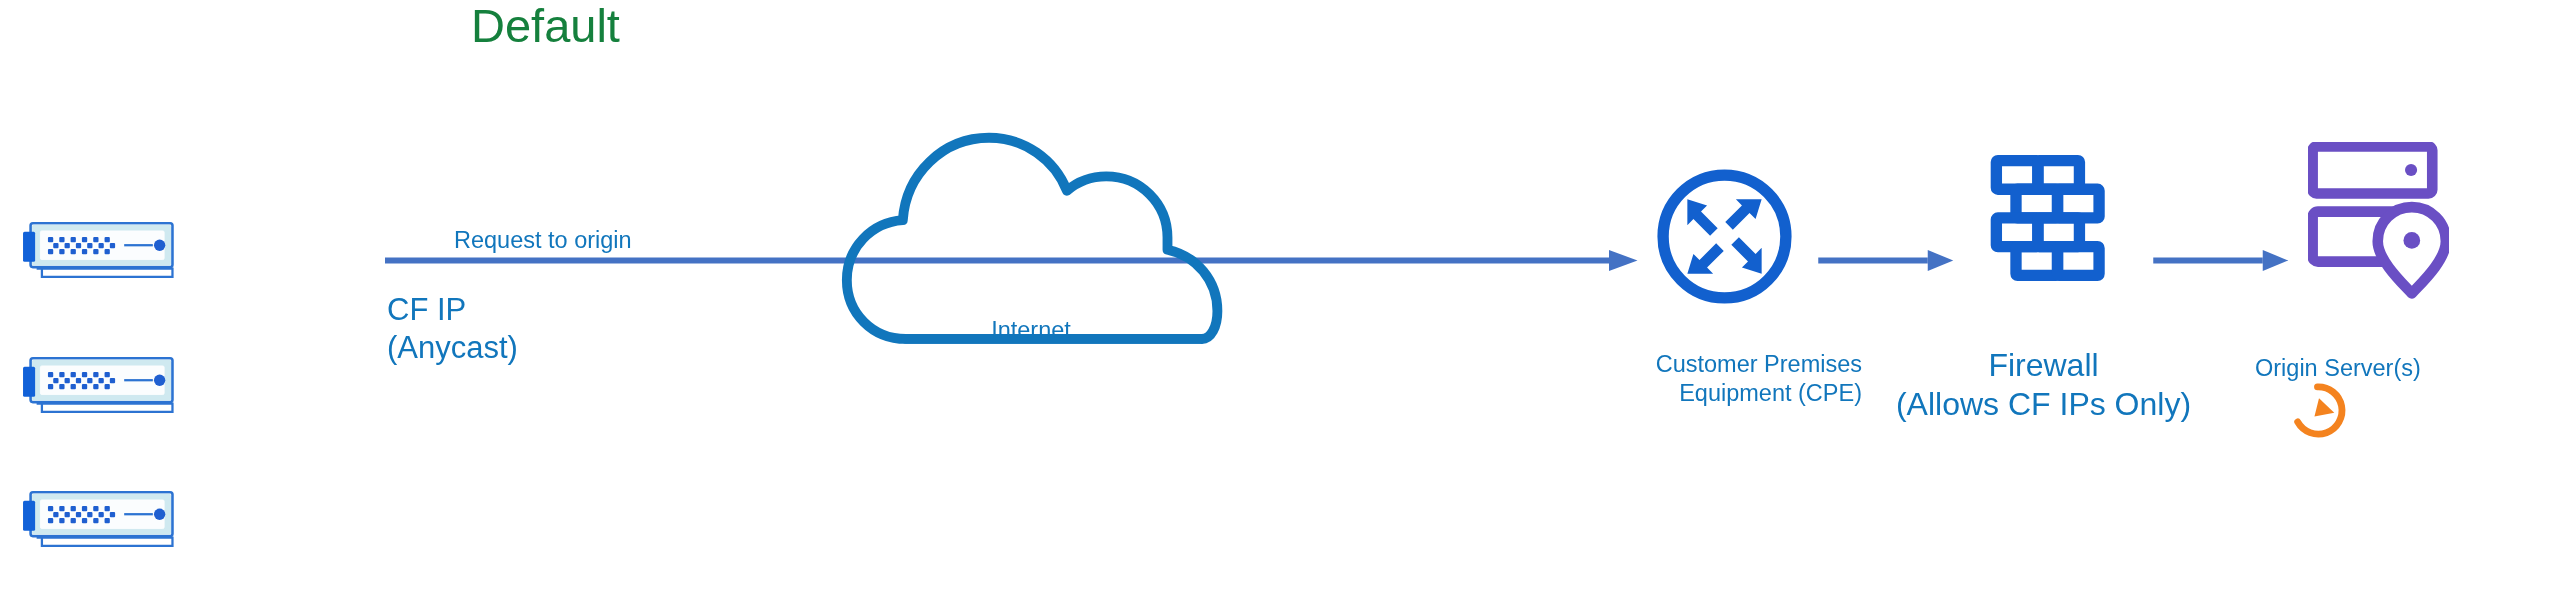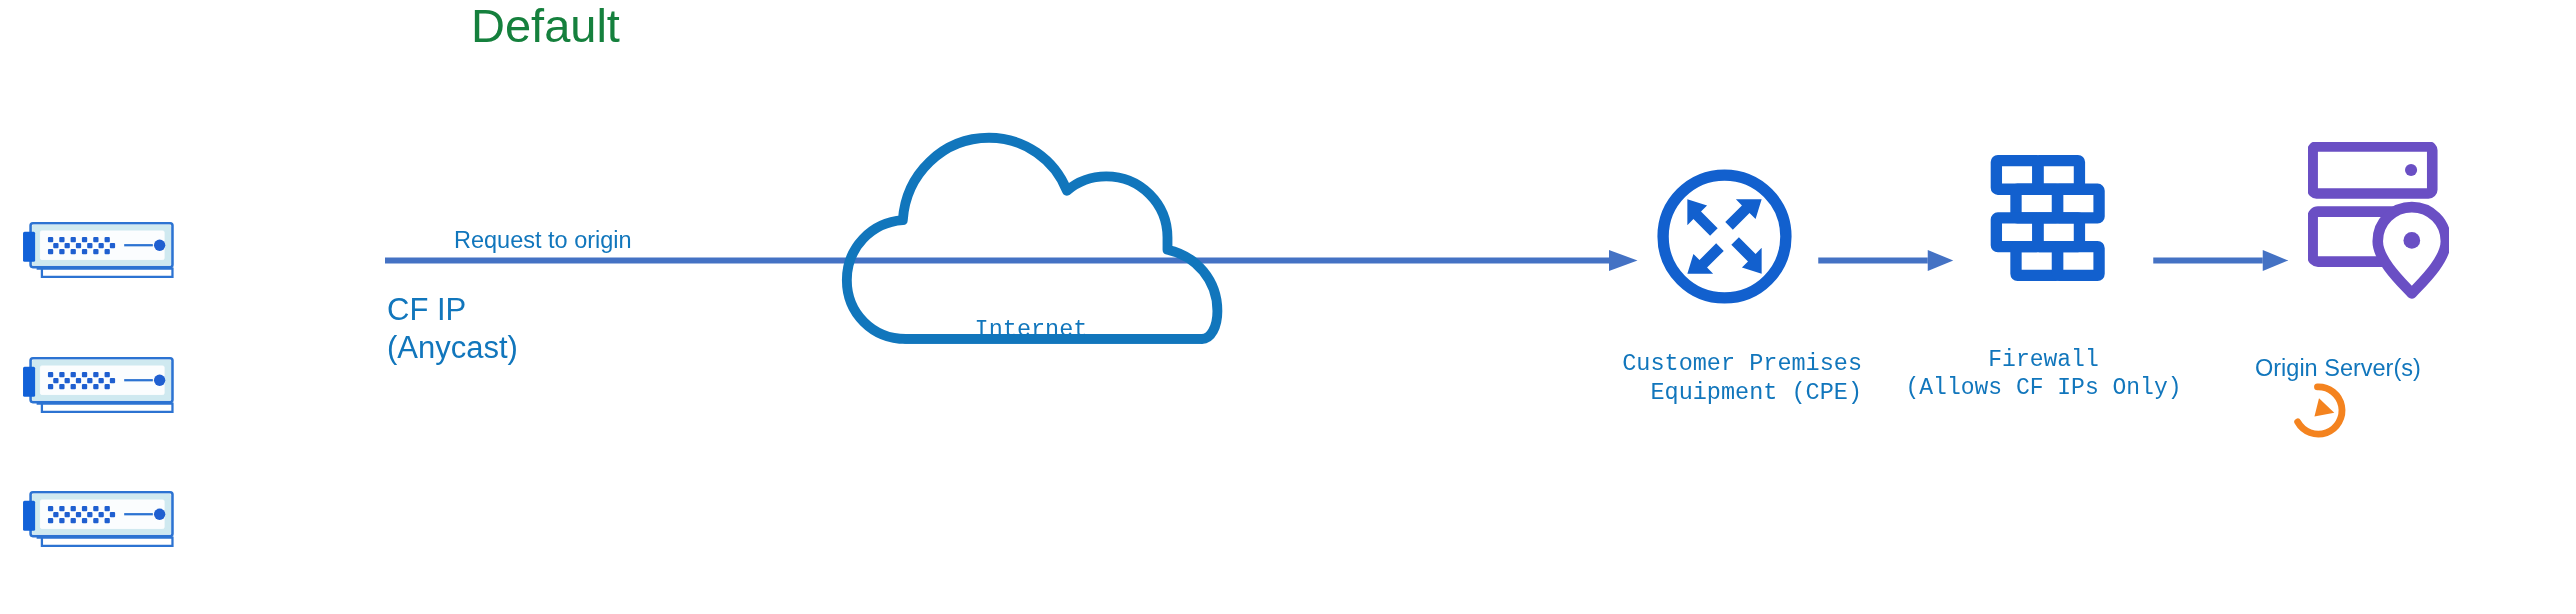--- a/index.html
+++ b/index.html
@@ -62,21 +62,21 @@
   }
 
   
   .label {
     color: #1176BC;
     font-size: 23px;
     line-height: 1.22;
     white-space: pre-line;
     margin-top: 16px;
   }
-  .label-center { text-align: center; font-family: Liberation Mono, monospace; }
+  .label-center { text-align: center; }
 
   #label-request-to-origin {
     left: 454px;
     top: 210px;
     font-size: 23.5px;
     white-space: nowrap;
   }
   #label-cf-ip {
     left: 387px;
     top: 275px;
@@ -93,21 +93,21 @@
     left: 1514px;
     top: 334px;
     width: 348px;
     font-size: 23.5px;
     text-align: right;
   }
   #label-firewall {
     left: 1877px;
     top: 330px;
     width: 333px;
-    font-size: 23px;
+    font-size: 32px;
     text-align: center;
   }
   #label-origin-server {
     left: 2255px;
     top: 338px;
     width: 303px;
     font-size: 23.5px;
     text-align: left;
   }
   #label-cloudflared {

